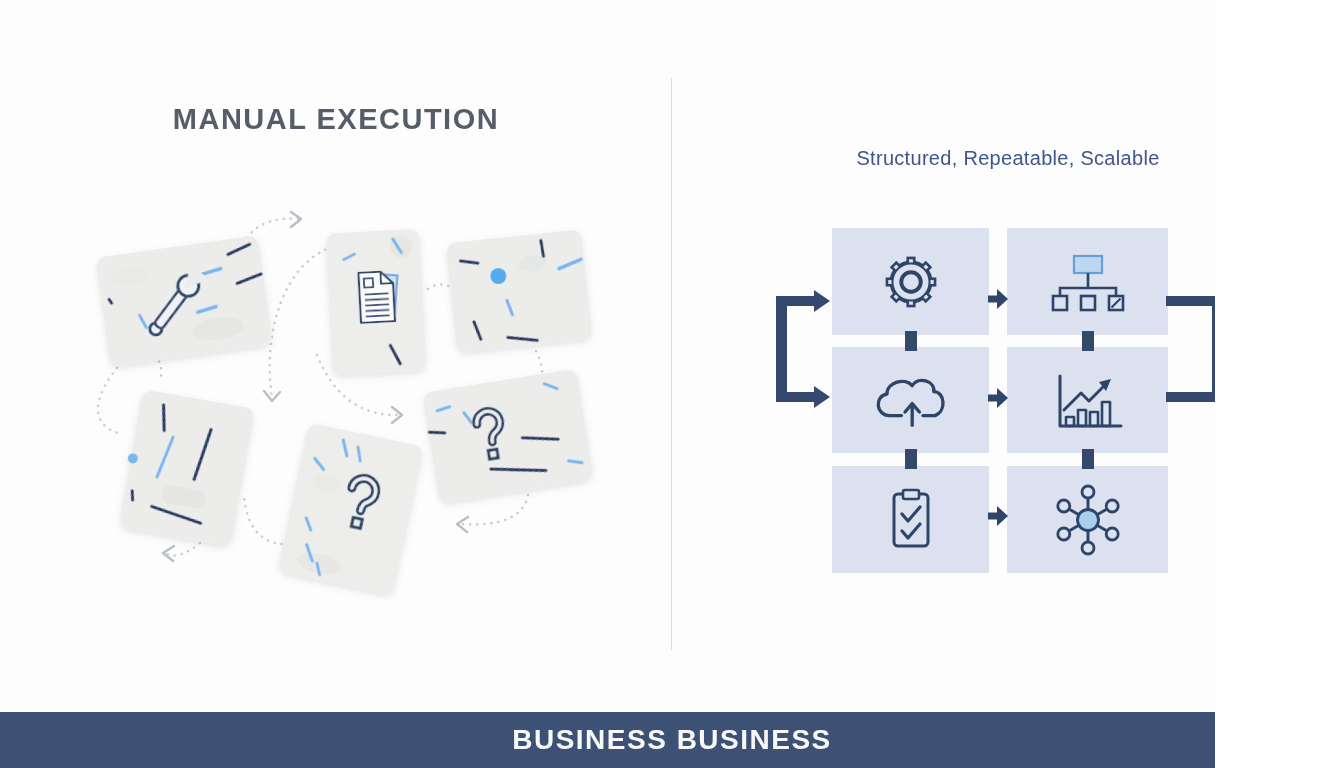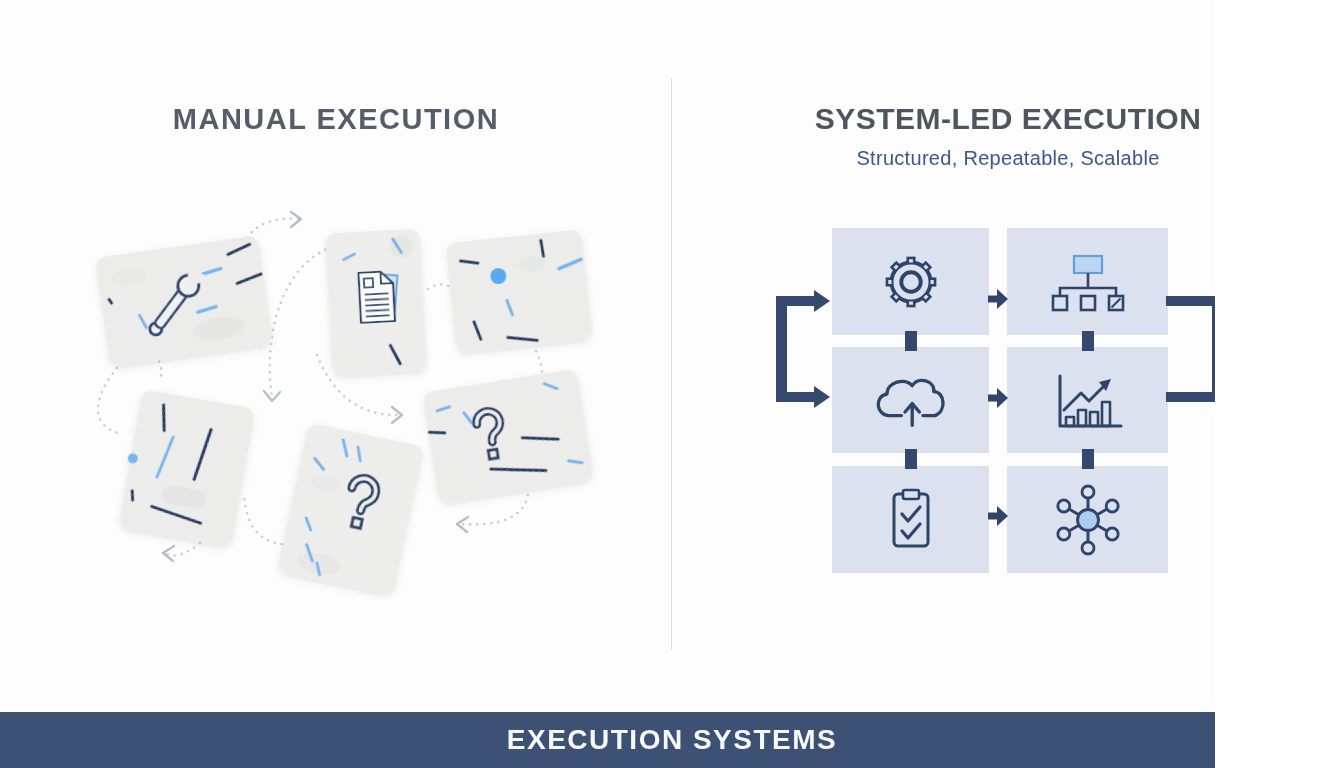--- a/index.html
+++ b/index.html
@@ -34,21 +34,20 @@
   .footer-label{
     color:#f7f8fa;font-size:28px;font-weight:bold;letter-spacing:1.5px;
   }
 </style>
 </head>
 <body>
 
 <div class="canvas">
 
   <div class="panel-title left">MANUAL EXECUTION</div>
-  <div class="panel-title right">SYSTEM-LED EXECUTION</div>
   <div class="panel-subtitle">Structured, Repeatable, Scalable</div>
 
   <div class="divider"></div>
 
   <svg class="left-art" viewBox="0 0 550 405">
     <defs>
       <filter id="cardShadow" x="-25%" y="-25%" width="150%" height="150%">
         <feDropShadow dx="0" dy="3" stdDeviation="3" flood-color="#5a6570" flood-opacity="0.16"></feDropShadow>
       </filter>
     </defs>
@@ -309,16 +308,16 @@
   </svg>
   <svg class="bracket" style="left:1166px;top:288px;" width="62" height="122" viewBox="0 0 62 122">
     <g fill="#35496f">
       <rect x="0" y="8" width="48" height="10"></rect>
       <rect x="46" y="8" width="11" height="106"></rect>
       <rect x="0" y="104" width="48" height="10"></rect>
     </g>
   </svg>
 
   <div class="footer">
-    <span class="footer-label">EXECUTION SYSTEMS</span>
+    <span class="footer-label">BUSINESS BUSINESS</span>
   </div>
 
 </div>
 
 </body></html>

